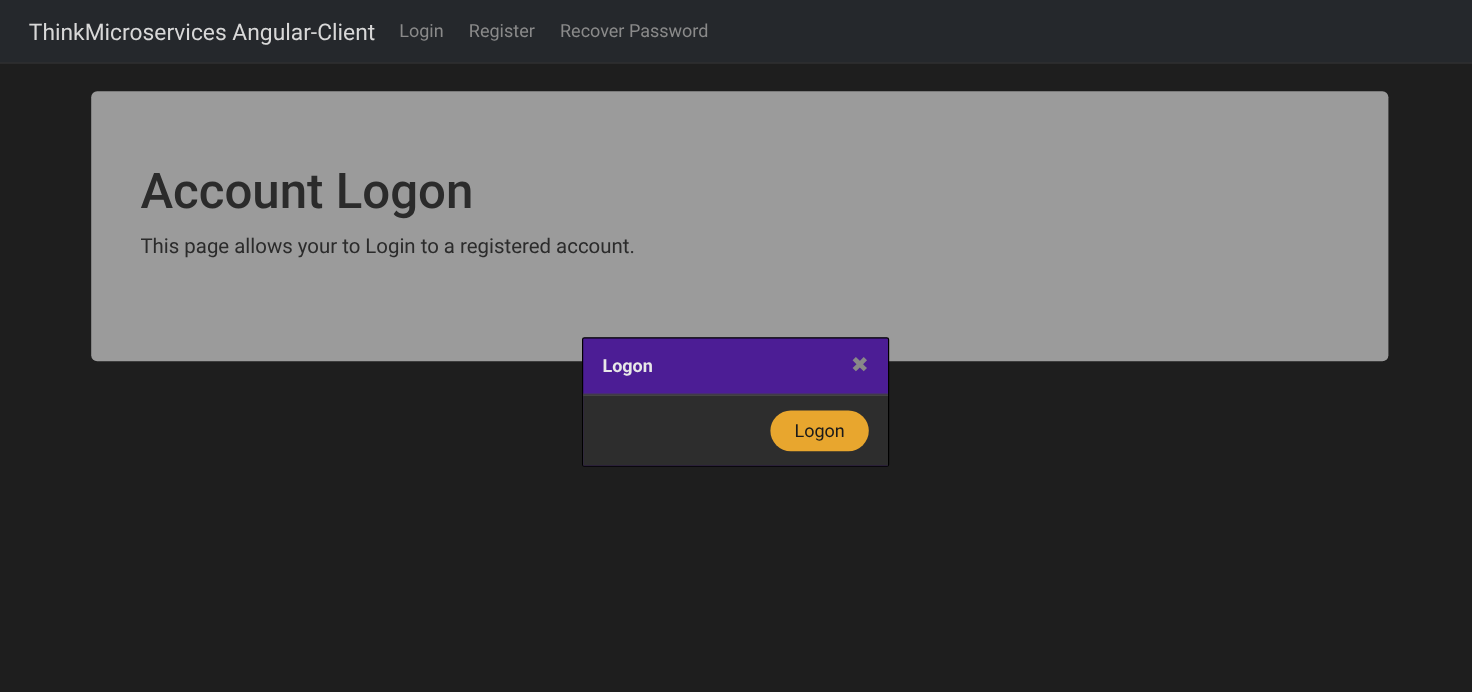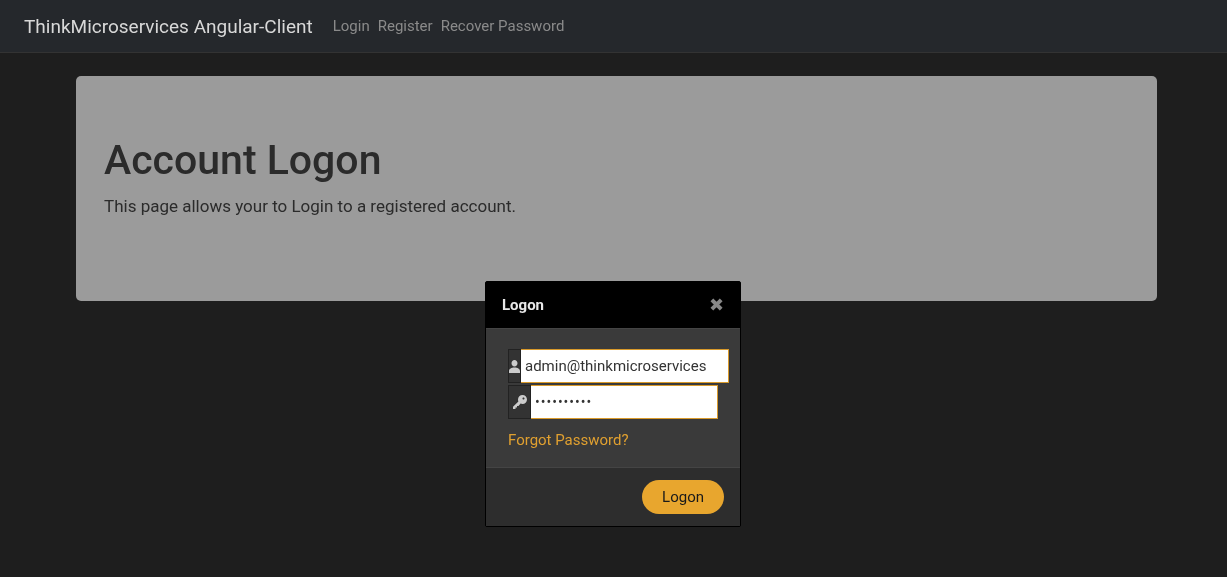--- a/index.html
+++ b/index.html
@@ -26,54 +26,54 @@
     }
     .navbar-brand {
       color: #d8d8d8;
       font-size: 19px;
       font-weight: 400;
       margin-right: 20px;
       cursor: pointer;
     }
     .navbar-links {
       display: flex;
-      gap: 8px;
+      gap: 21px;
     }
     .navbar-link {
       color: #8a8a8a;
       font-size: 15px;
       cursor: pointer;
       text-decoration: none;
     }
     .main-content {
       padding: 23px 60px 0 76px;
     }
     .jumbotron {
       background-color: #9b9b9b;
       border-radius: 5px;
-      padding: 60px 30px 85px 28px;
+      padding: 60px 30px 85px 41px;
       width: 1081px;
       height: 225px;
     }
     .jumbotron h1 {
       color: #2b2b2b;
       font-size: 41px;
       font-weight: 500;
       margin-bottom: 12px;
     }
     .jumbotron p {
       color: #2b2b2b;
       font-size: 17px;
     }
     .modal {
       position: absolute;
       top: 281px;
       left: 485px;
       width: 256px;
-      background-color: #000000;
+      background-color: #4c1d95;
       border: 1px solid #000;
       border-radius: 2px;
     }
     .modal-header {
       display: flex;
       align-items: center;
       justify-content: space-between;
       padding: 14px 16px;
       border-bottom: 1px solid #444;
     }
@@ -166,35 +166,16 @@
     <h1>Account Logon</h1>
     <p>This page allows your to Login to a registered account.</p>
   </div>
 </div>
 
 <div class="modal">
   <div class="modal-header">
     <div class="modal-title">Logon</div>
     <div class="modal-close">✖</div>
   </div>
-  <div class="modal-body">
-    <div class="input-group">
-      <div class="input-addon">
-        <svg width="11" height="13" viewBox="0 0 11 13">
-          <path d="M5.5 6.5 C7.2 6.5 8.5 5.1 8.5 3.25 C8.5 1.4 7.2 0 5.5 0 C3.8 0 2.5 1.4 2.5 3.25 C2.5 5.1 3.8 6.5 5.5 6.5 Z M5.5 7.5 C2.5 7.5 0 9 0 11 L0 13 L11 13 L11 11 C11 9 8.5 7.5 5.5 7.5 Z"></path>
-        </svg>
-      </div>
-      <input type="text" class="input-field" value="admin@thinkmicroservices" style="">
-    </div>
-    <div class="input-group">
-      <div class="input-addon">
-        <svg width="14" height="14" viewBox="0 0 14 14">
-          <path d="M9.5 0 C7 0 5 2 5 4.5 C5 5.2 5.15 5.85 5.4 6.4 L0 11.8 L0 14 L2.5 14 L2.5 12.5 L4 12.5 L4 11 L5.5 11 L7.6 8.6 C8.15 8.85 8.8 9 9.5 9 C12 9 14 7 14 4.5 C14 2 12 0 9.5 0 Z M10.5 2.5 C11.05 2.5 11.5 2.95 11.5 3.5 C11.5 4.05 11.05 4.5 10.5 4.5 C9.95 4.5 9.5 4.05 9.5 3.5 C9.5 2.95 9.95 2.5 10.5 2.5 Z"></path>
-        </svg>
-      </div>
-      <input type="text" class="input-field password" value="••••••••••" style="">
-    </div>
-    <a class="forgot-link">Forgot Password?</a>
-  </div>
   <div class="modal-footer">
     <button class="logon-button">Logon</button>
   </div>
 </div>
 
 </body></html>

